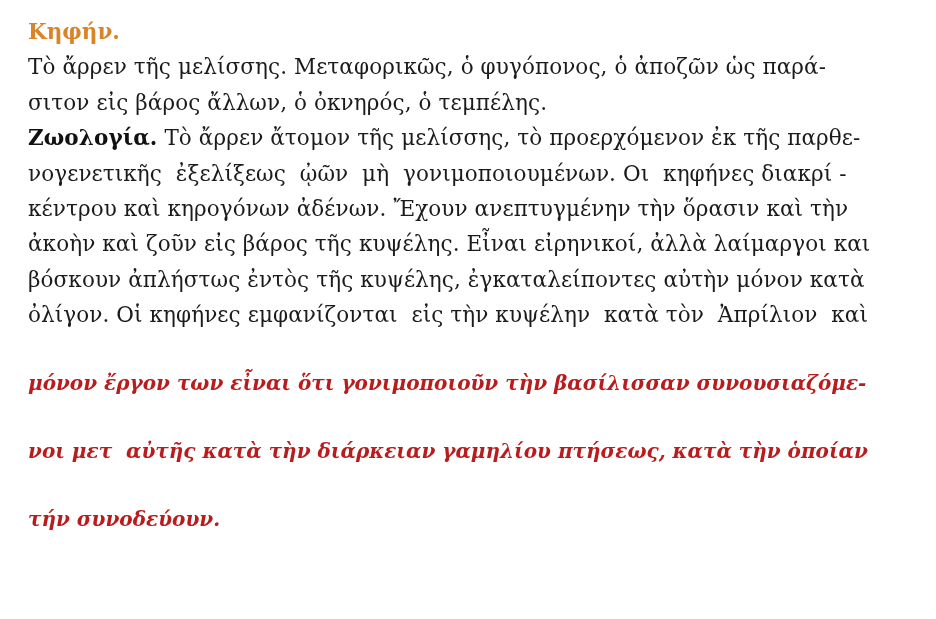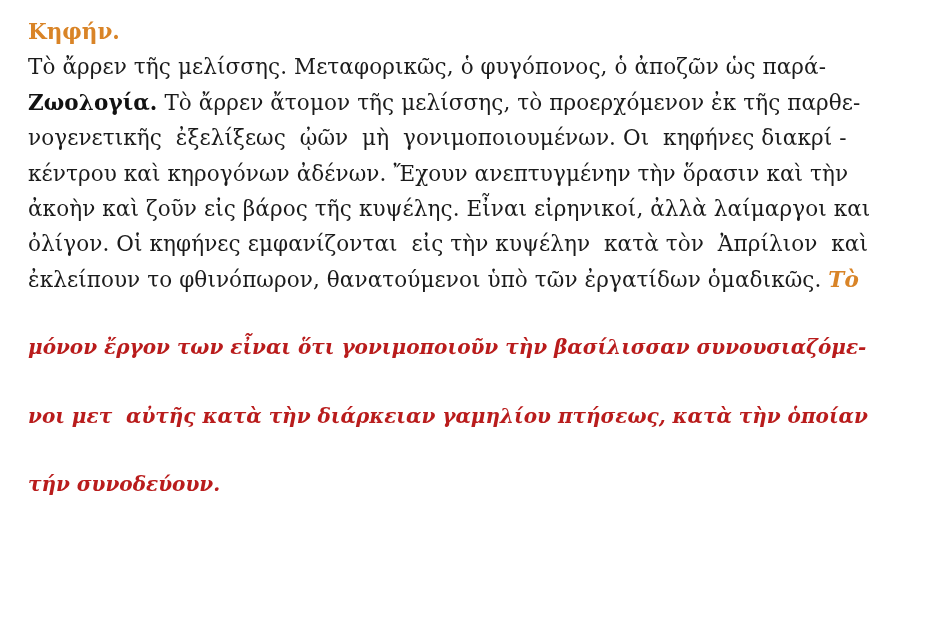--- a/index.html
+++ b/index.html
@@ -53,27 +53,28 @@
   }
 </style>
 </head>
 <body>
 
 <div id="article">
 
   <div class="headword">Κηφήν.</div>
 
   <div class="line">Τὸ ἄρρεν τῆς μελίσσης. Μεταφορικῶς, ὁ φυγόπονος, ὁ ἀποζῶν ὡς παρά-</div>
+  <div class="line">σιτον εἰς βάρος ἄλλων, ὁ ὀκνηρός, ὁ τεμπέλης.</div>
 
   <div class="line"><span class="bold-label">Ζωολογία.</span><span> Τὸ ἄρρεν ἄτομον τῆς μελίσσης, τὸ προερχόμενον ἐκ τῆς παρθε-</span></div>
 
   <div class="line">νογενετικῆς  ἐξελίξεως  ᾠῶν  μὴ  γονιμοποιουμένων. Οι  κηφήνες διακρί -</div>
   <div class="line">κέντρου καὶ κηρογόνων ἀδένων. Ἔχουν ανεπτυγμένην τὴν ὅρασιν καὶ τὴν</div>
   <div class="line">ἀκοὴν καὶ ζοῦν εἰς βάρος τῆς κυψέλης. Εἶναι εἰρηνικοί, ἀλλὰ λαίμαργοι και</div>
+  <div class="line">βόσκουν ἀπλήστως ἐντὸς τῆς κυψέλης, ἐγκαταλείποντες αὐτὴν μόνον κατὰ</div>
   <div class="line">ὀλίγον. Οἱ κηφήνες εμφανίζονται  εἰς τὴν κυψέλην  κατὰ τὸν  Ἀπρίλιον  καὶ</div>
 
-  <div class="line"><span>ἐκλείπουν το φθινόπωρον, θανατούμενοι ὑπὸ τῶν ἐργατίδων ὁμαδικῶς. </span><span class="accent">Τὸ</span></div>
 
   <div class="accent-line">μόνον ἔργον των εἶναι ὅτι γονιμοποιοῦν τὴν βασίλισσαν συνουσιαζόμε-</div>
   <div class="accent-line">νοι μετ  αὐτῆς κατὰ τὴν διάρκειαν γαμηλίου πτήσεως, κατὰ τὴν ὁποίαν</div>
   <div class="accent-line">τήν συνοδεύουν.</div>
 
 </div>
 
 </body></html>

